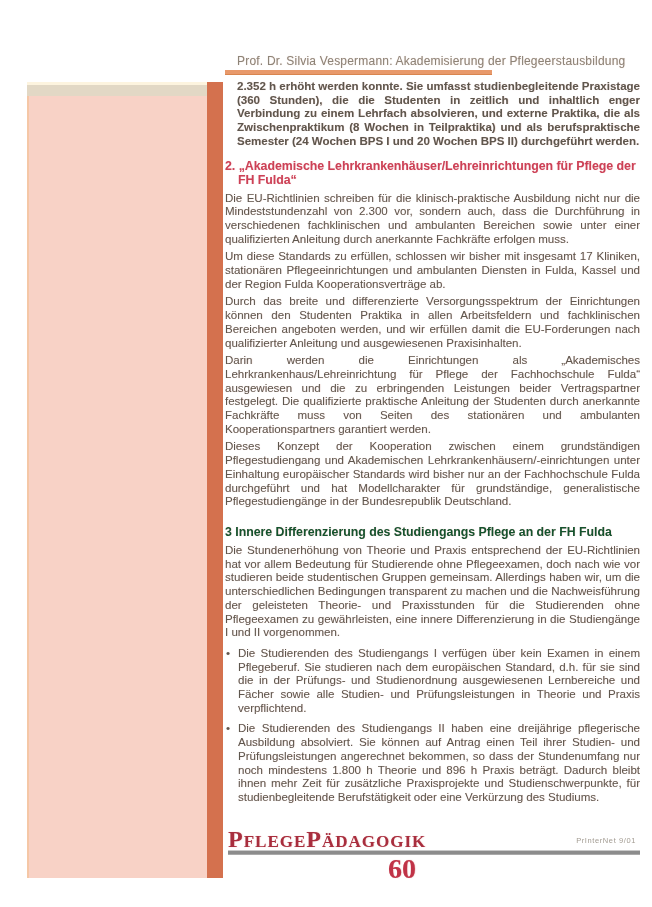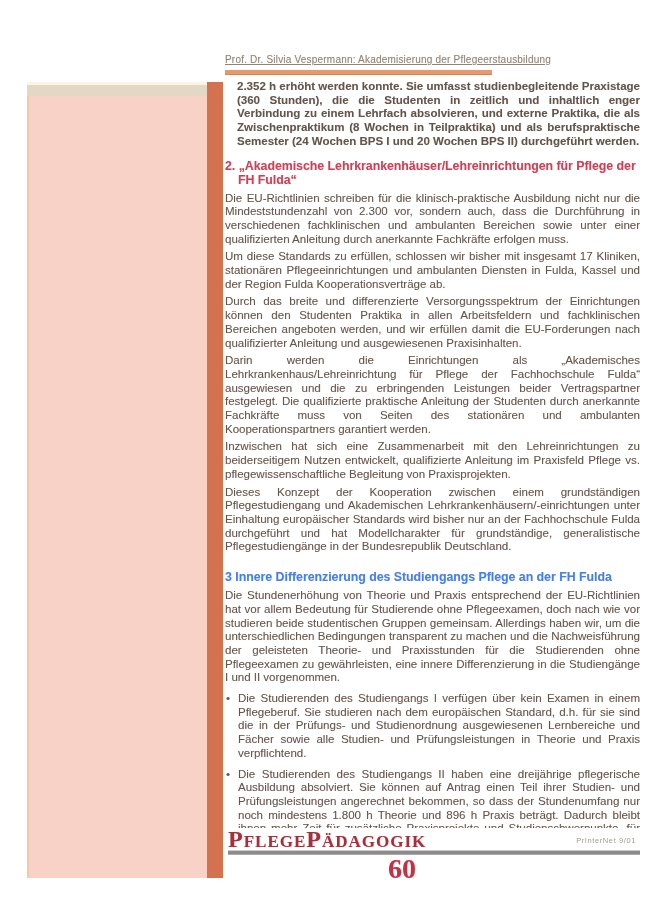--- a/index.html
+++ b/index.html
@@ -15,44 +15,43 @@
   .deco-pink-panel{
     position:absolute;left:27px;top:96px;width:180px;height:782px;
     background:#f8d2c6;border-left:2px solid #f5c7a6;box-sizing:border-box;
   }
   .deco-accent-bar{
     position:absolute;left:207px;top:82px;width:16px;height:796px;
     background:#d4714e;
   }
   
   .running-header{
-    position:absolute;left:225px;top:54px;width:300px;
-    font-size:10px;color:#8d8478;letter-spacing:.2px;white-space:nowrap;
+    position:absolute;left:237px;top:54px;width:300px;
+    font-size:12px;color:#8d8478;letter-spacing:.2px;white-space:nowrap;
     text-shadow:0 0 1px rgba(205,150,130,.45);
-    text-decoration:underline;
   }
   .header-rule{
     position:absolute;left:225px;top:70px;width:267px;height:4px;
     background:#e8996b;border-bottom:1px solid #d9854f;
   }
   
   .content{
     position:absolute;left:225px;top:80px;width:415px;height:748px;
     font-size:11.5px;line-height:13.7px;color:#5e574e;text-align:justify;
     text-shadow:.3px .3px .7px rgba(198,128,115,.4);
     overflow:hidden;
   }
   .content p{margin:0 0 4px 0;}
   p.intro{margin-left:12px;margin-bottom:10px;font-weight:bold;}
   h3.heading{
     margin:10px 0 5px 0;font-size:12.3px;line-height:14px;font-weight:bold;
     color:#cc4156;text-align:left;padding-left:13px;text-indent:-13px;
     text-shadow:.3px .3px .8px rgba(235,150,160,.5);
   }
-  h3.heading.pinker{color:#3b82f6;margin-top:16px;}
+  h3.heading.pinker{color:#14532d;margin-top:16px;}
   ul.bullets{list-style:none;margin:7px 0 0 0;padding:0;}
   ul.bullets li{
     position:relative;padding-left:13px;margin:0 0 7px 0;
   }
   ul.bullets li .bullet-glyph{
     position:absolute;left:1px;top:0;
   }
   
   .footer-brand{
     position:absolute;left:228px;top:826px;
@@ -91,21 +90,20 @@
   <div class="content">
 
     <p class="intro">2.352 h erhöht werden konnte. Sie umfasst studienbegleitende Praxistage (360 Stunden), die die Studenten in zeitlich und inhaltlich enger Verbindung zu einem Lehrfach absolvieren, und externe Praktika, die als Zwischenpraktikum (8 Wochen in Teilpraktika) und als berufspraktische Semester (24 Wochen BPS I und 20 Wochen BPS II) durchgeführt werden.</p>
 
     <h3 class="heading"><span>2.</span>&nbsp;<span>„Akademische Lehrkrankenhäuser/Lehreinrichtungen für Pflege der FH Fulda“</span></h3>
 
     <p>Die EU-Richtlinien schreiben für die klinisch-praktische Ausbildung nicht nur die Mindeststundenzahl von 2.300 vor, sondern auch, dass die Durchführung in verschiedenen fachklinischen und ambulanten Bereichen sowie unter einer qualifizierten Anleitung durch anerkannte Fachkräfte erfolgen muss.</p>
     <p>Um diese Standards zu erfüllen, schlossen wir bisher mit insgesamt 17 Kliniken, stationären Pflegeeinrichtungen und ambulanten Diensten in Fulda, Kassel und der Region Fulda Kooperationsverträge ab.</p>
     <p>Durch das breite und differenzierte Versorgungsspektrum der Einrichtungen können den Studenten Praktika in allen Arbeitsfeldern und fachklinischen Bereichen angeboten werden, und wir erfüllen damit die EU-Forderungen nach qualifizierter Anleitung und ausgewiesenen Praxisinhalten.</p>
     <p>Darin werden die Einrichtungen als „Akademisches Lehrkrankenhaus/Lehreinrichtung für Pflege der Fachhochschule Fulda“ ausgewiesen und die zu erbringenden Leistungen beider Vertragspartner festgelegt. Die qualifizierte praktische Anleitung der Studenten durch anerkannte Fachkräfte muss von Seiten des stationären und ambulanten Kooperationspartners garantiert werden.</p>
-    <p>Inzwischen hat sich eine Zusammenarbeit mit den Lehreinrichtungen zu beiderseitigem Nutzen entwickelt, qualifizierte Anleitung im Praxisfeld Pflege vs. pflegewissenschaftliche Begleitung von Praxisprojekten.</p>
     <p>Dieses Konzept der Kooperation zwischen einem grundständigen Pflegestudiengang und Akademischen Lehrkrankenhäusern/-einrichtungen unter Einhaltung europäischer Standards wird bisher nur an der Fachhochschule Fulda durchgeführt und hat Modellcharakter für grundständige, generalistische Pflegestudiengänge in der Bundesrepublik Deutschland.</p>
 
     <h3 class="heading pinker"><span>3</span>&nbsp;<span>Innere Differenzierung des Studiengangs Pflege an der FH Fulda</span></h3>
 
     <p>Die Stundenerhöhung von Theorie und Praxis entsprechend der EU-Richtlinien hat vor allem Bedeutung für Studierende ohne Pflegeexamen, doch nach wie vor studieren beide studentischen Gruppen gemeinsam. Allerdings haben wir, um die unterschiedlichen Bedingungen transparent zu machen und die Nachweisführung der geleisteten Theorie- und Praxisstunden für die Studierenden ohne Pflegeexamen zu gewährleisten, eine innere Differenzierung in die Studiengänge I und II vorgenommen.</p>
 
     <ul class="bullets">
       <li><span class="bullet-glyph">•</span><span>Die Studierenden des Studiengangs I verfügen über kein Examen in einem Pflegeberuf. Sie studieren nach dem europäischen Standard, d.h. für sie sind die in der Prüfungs- und Studienordnung ausgewiesenen Lernbereiche und Fächer sowie alle Studien- und Prüfungsleistungen in Theorie und Praxis verpflichtend.</span></li>
       <li><span class="bullet-glyph">•</span><span>Die Studierenden des Studiengangs II haben eine dreijährige pflegerische Ausbildung absolviert. Sie können auf Antrag einen Teil ihrer Studien- und Prüfungsleistungen angerechnet bekommen, so dass der Stundenumfang nur noch mindestens 1.800 h Theorie und 896 h Praxis beträgt. Dadurch bleibt ihnen mehr Zeit für zusätzliche Praxisprojekte und Studienschwerpunkte, für studienbegleitende Berufstätigkeit oder eine Verkürzung des Studiums.</span></li>
     </ul>

